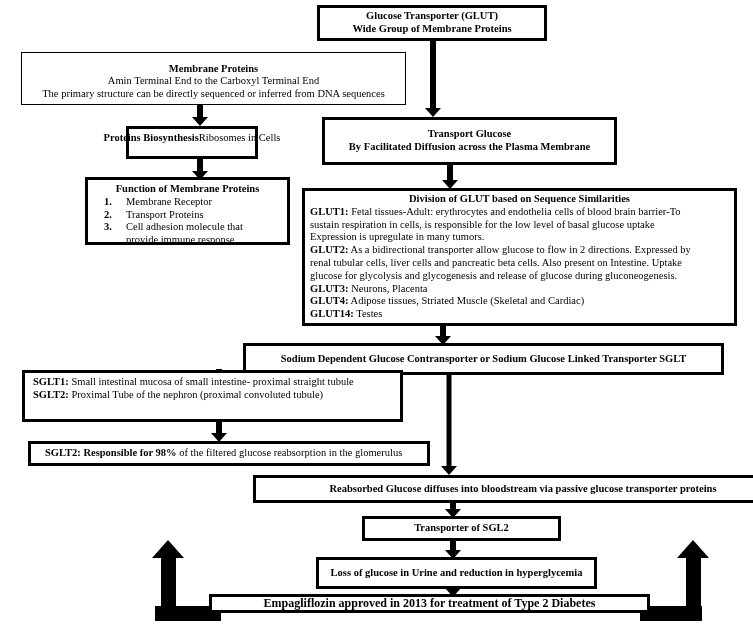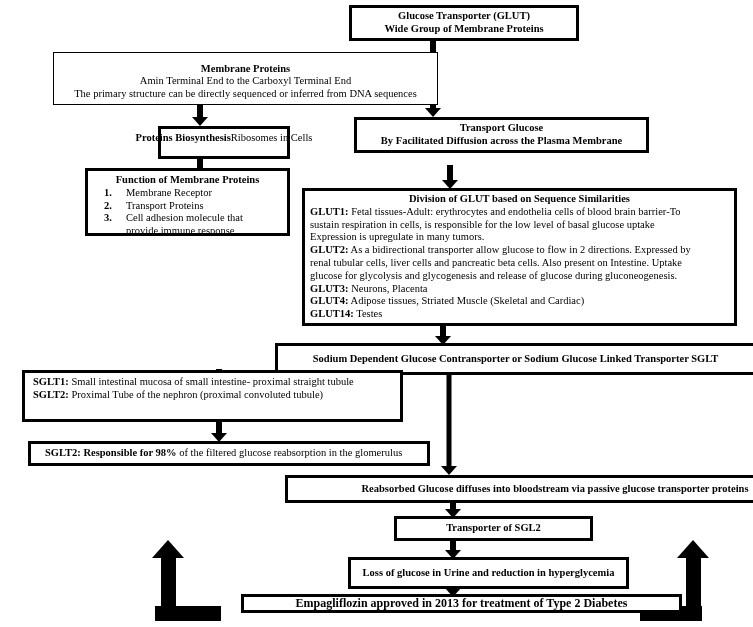--- a/index.html
+++ b/index.html
@@ -21,21 +21,21 @@
     background: #ffffff;
     border: 2px solid #000000;
     color: #000000;
     font-size: 10.5px;
     line-height: 1.22;
     z-index: 5;
   }
   .box.thick { border-width: 3px; }
   .box.thin  { border-width: 1.5px; }
   .pad { padding: 3px 6px; }
-  .ctr { text-align: center; margin-left: 32px; }
+  .ctr { text-align: center; }
   .lft { text-align: left; }
   .b { font-weight: bold; }
   .hd { font-weight: bold; text-align: center; display: block; }
   .ln { display: block; white-space: nowrap; }
 
   
   .arr {
     position: absolute;
     z-index: 3;
   }
@@ -108,40 +108,40 @@
   <div class="box thick pad ctr" style="left:126px; top:126px; width:132px; height:33px; display:flex; flex-direction:row; justify-content:center;">
     <span class="ln b">Proteins Biosynthesis</span>
     <span class="ln">Ribosomes in Cells</span>
   </div>
 
   <div class="arr" style="left:191px; top:159px; width:18px; height:21px;">
     <div class="shaft" style="width:6px; height:12px;"></div>
     <div class="head"></div>
   </div>
 
-  <div class="box thick" style="left:85px; top:168px; width:205px; height:68px; padding:3px 4px;">
+  <div class="box thick" style="left:85px; top:177px; width:205px; height:68px; padding:3px 4px;">
     <span class="hd">Function of Membrane Proteins</span>
     <ul class="numlist">
       <li>
         <span class="num">1.</span>
         <span class="cont">Membrane Receptor</span>
       </li>
       <li>
         <span class="num">2.</span>
         <span class="cont">Transport Proteins</span>
       </li>
       <li>
         <span class="num">3.</span>
         <span class="cont">Cell adhesion molecule that</span>
         <span class="cont">provide immune response</span>
       </li>
     </ul>
   </div>
 
-  <div class="box thick pad ctr" style="left:322px; top:117px; width:295px; height:36px; display:flex; flex-direction:column; justify-content:center;">
+  <div class="box thick pad ctr" style="left:322px; top:117px; width:295px; height:48px; display:flex; flex-direction:column; justify-content:center;">
     <span class="ln b">Transport Glucose</span>
     <span class="ln b">By Facilitated Diffusion across the Plasma Membrane</span>
   </div>
 
   <div class="arr" style="left:441px; top:165px; width:18px; height:24px;">
     <div class="shaft" style="width:6px; height:15px;"></div>
     <div class="head"></div>
   </div>
 
   <div class="box thick" style="left:302px; top:188px; width:435px; height:138px; padding:2px 5px;">

